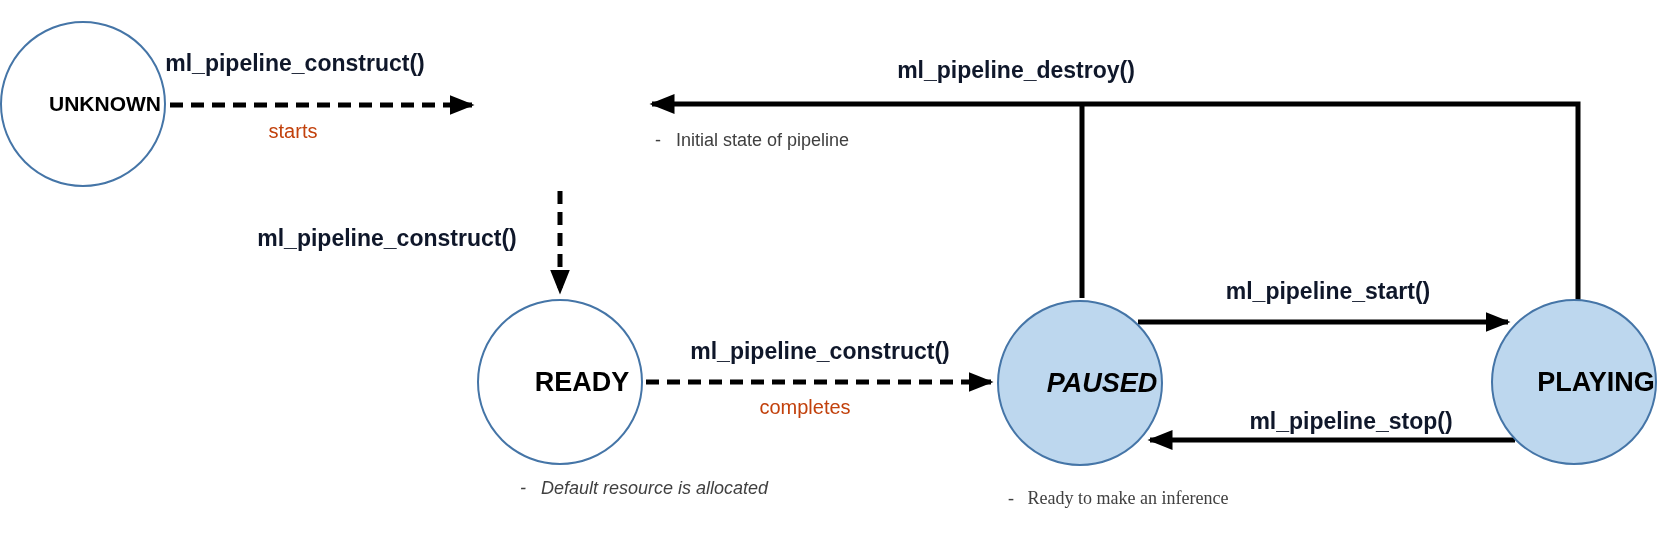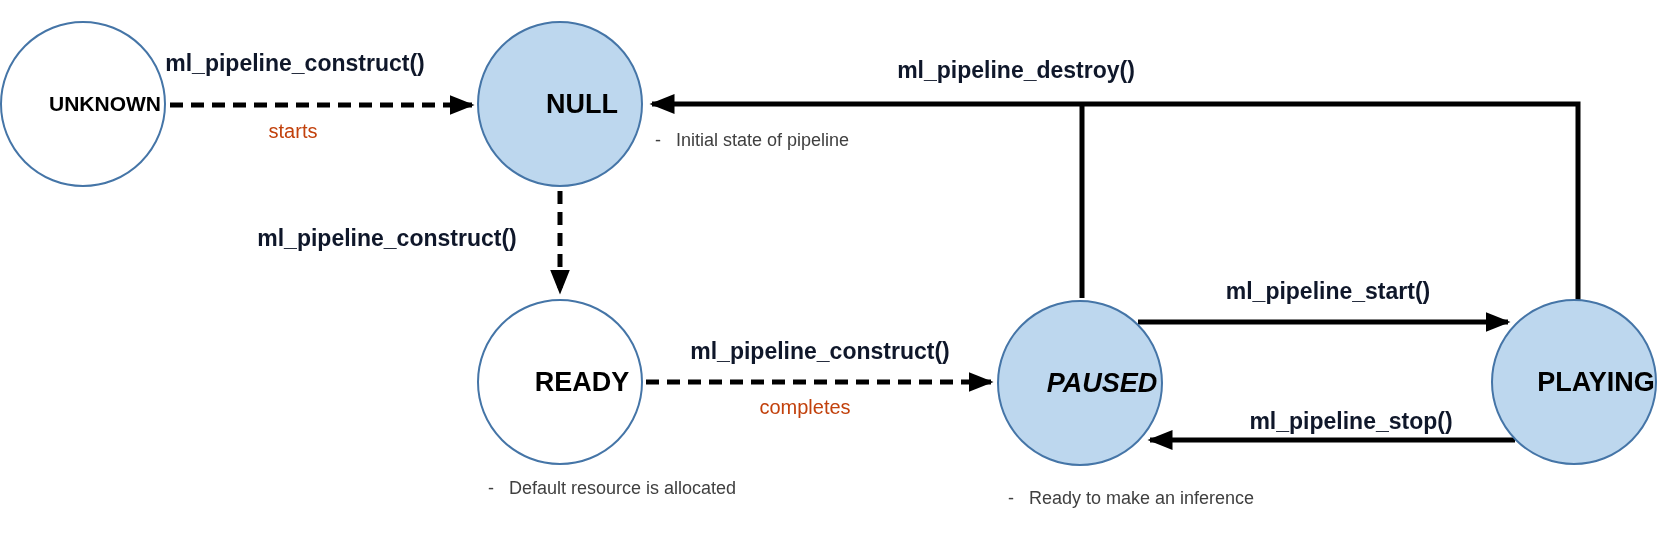--- a/index.html
+++ b/index.html
@@ -77,21 +77,20 @@
 
     <path d="M1082,106 L1082,298"></path>
 
     <path d="M1138,322 L1508,322" marker-end="url(#arrowhead)"></path>
 
     <path d="M1515,440 L1150,440" marker-end="url(#arrowhead)"></path>
   </svg>
 
   <div class="node white small-label" style="left:0px;top:21px;">UNKNOWN</div>
 
-  <div class="node" style="left:477px;top:21px;">NULL</div>
 
   <div class="node white" style="left:477px;top:299px;">READY</div>
 
   <div class="node" style="left:997px;top:300px;font-style:italic;">PAUSED</div>
 
   <div class="node" style="left:1491px;top:299px;">PLAYING</div>
 
   <div class="edge-label" style="left:295px;top:63px;">ml_pipeline_construct()</div>
 
   <div class="edge-sublabel" style="left:293px;top:131px;">starts</div>
@@ -103,17 +102,17 @@
   <div class="edge-sublabel" style="left:805px;top:407px;">completes</div>
 
   <div class="edge-label" style="left:1016px;top:70px;">ml_pipeline_destroy()</div>
 
   <div class="edge-label" style="left:1328px;top:291px;">ml_pipeline_start()</div>
 
   <div class="edge-label" style="left:1351px;top:421px;">ml_pipeline_stop()</div>
 
   <div class="note" style="left:655px;top:130px;">-   Initial state of pipeline</div>
 
-  <div class="note" style="left:488px;top:478px;">-   Default resource is allocated</div>
+  <div class="note" style="left:520px;top:478px;font-style:italic;">-   Default resource is allocated</div>
 
-  <div class="note" style="left:1008px;top:488px;">-   Ready to make an inference</div>
+  <div class="note" style="left:1008px;top:488px;font-family:Liberation Serif, serif;">-   Ready to make an inference</div>
 
 </div>
 
 </body></html>

